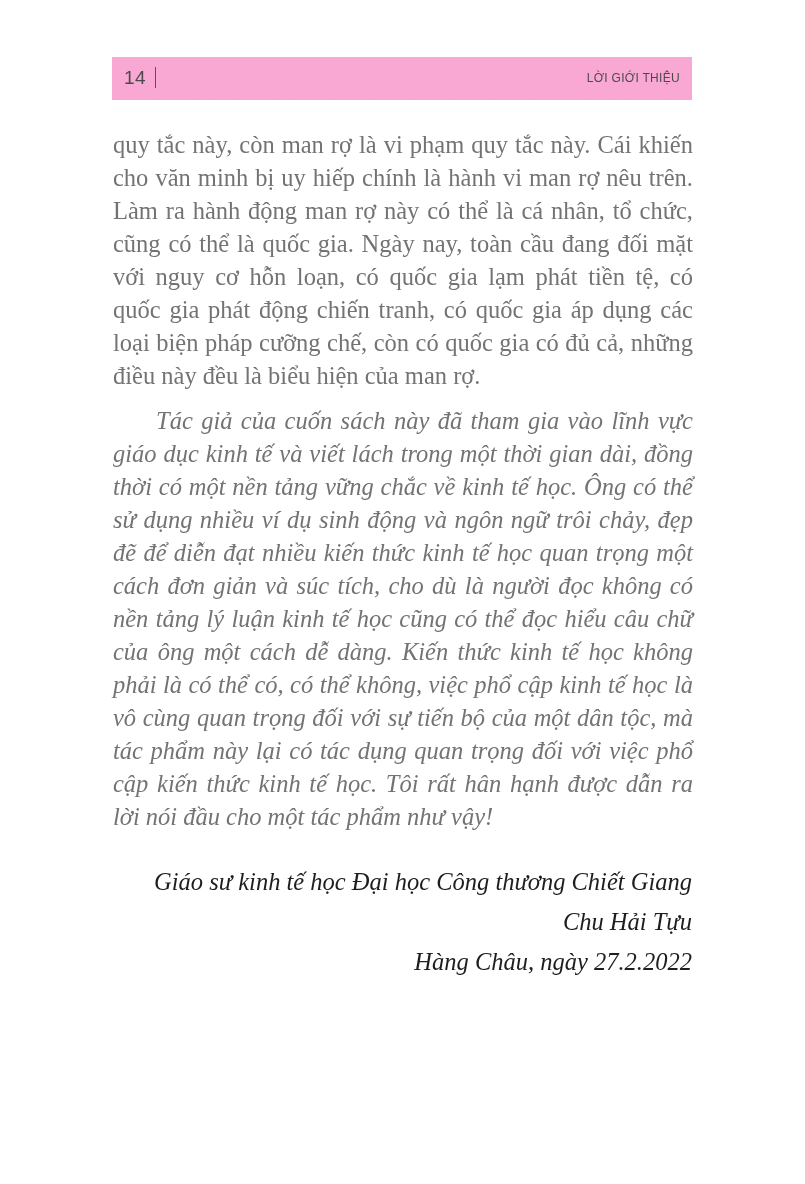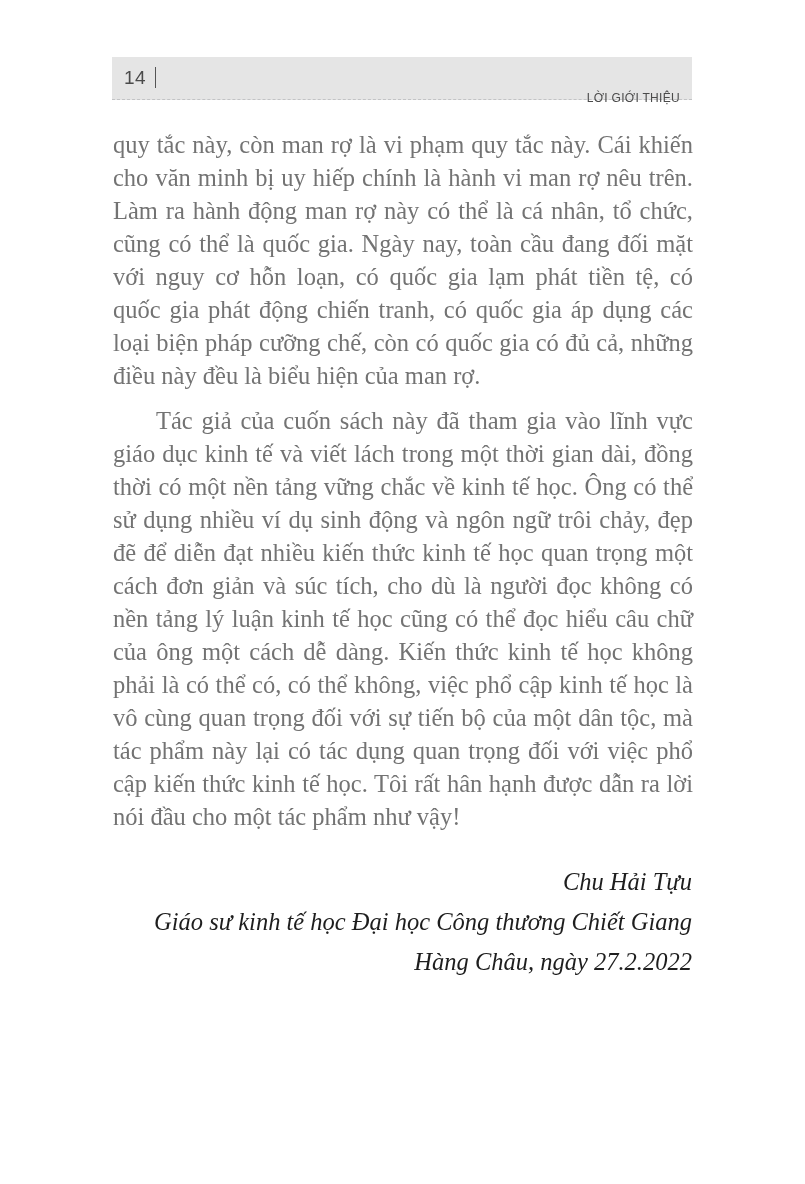--- a/index.html
+++ b/index.html
@@ -12,21 +12,21 @@
       height: 1184px;
       position: relative;
       overflow: hidden;
     }
     .page-header {
       position: absolute;
       left: 112px;
       top: 57px;
       width: 580px;
       height: 43px;
-      background: #e5e5e5;
+      background: #f9a8d4;
       border-bottom: 1px dashed #c2c3c5;
       box-sizing: border-box;
       font-family: "Liberation Sans", sans-serif;
       color: #4a4a4a;
     }
     .page-number {
       position: absolute;
       left: 12px;
       top: 10px;
       font-size: 19px;
@@ -40,21 +40,20 @@
       height: 21px;
       background: #555;
     }
     .section-title {
       position: absolute;
       right: 12px;
       top: 14px;
       font-size: 12px;
       letter-spacing: 0.3px;
       text-transform: uppercase;
-      margin-top: 20px;
     }
     .body-text {
       position: absolute;
       left: 113px;
       top: 128px;
       width: 580px;
       font-family: "Liberation Serif", "DejaVu Serif", serif;
       font-size: 24.5px;
       line-height: 33px;
       color: #737373;
@@ -62,20 +61,21 @@
       text-align-last: left;
     }
     .para {
       margin: 0;
     }
     .para + .para {
       margin-top: 12px;
     }
     .para.indent {
       text-indent: 43px;
+      font-style: italic;
     }
     .signature {
       position: absolute;
       right: 113px;
       top: 862px;
       width: 580px;
       font-family: "Liberation Serif", "DejaVu Serif", serif;
       font-style: italic;
       font-size: 24.5px;
       line-height: 40px;
@@ -92,16 +92,16 @@
   <span class="header-divider"></span>
   <span class="section-title">LỜI GIỚI THIỆU</span>
 </div>
 
 <div class="body-text">
   <p class="para">quy tắc này, còn man rợ là vi phạm quy tắc này. Cái khiến cho văn minh bị uy hiếp chính là hành vi man rợ nêu trên. Làm ra hành động man rợ này có thể là cá nhân, tổ chức, cũng có thể là quốc gia. Ngày nay, toàn cầu đang đối mặt với nguy cơ hỗn loạn, có quốc gia lạm phát tiền tệ, có quốc gia phát động chiến tranh, có quốc gia áp dụng các loại biện pháp cưỡng chế, còn có quốc gia có đủ cả, những điều này đều là biểu hiện của man rợ.</p>
   <p class="para indent">Tác giả của cuốn sách này đã tham gia vào lĩnh vực giáo dục kinh tế và viết lách trong một thời gian dài, đồng thời có một nền tảng vững chắc về kinh tế học. Ông có thể sử dụng nhiều ví dụ sinh động và ngôn ngữ trôi chảy, đẹp đẽ để diễn đạt nhiều kiến thức kinh tế học quan trọng một cách đơn giản và súc tích, cho dù là người đọc không có nền tảng lý luận kinh tế học cũng có thể đọc hiểu câu chữ của ông một cách dễ dàng. Kiến thức kinh tế học không phải là có thể có, có thể không, việc phổ cập kinh tế học là vô cùng quan trọng đối với sự tiến bộ của một dân tộc, mà tác phẩm này lại có tác dụng quan trọng đối với việc phổ cập kiến thức kinh tế học. Tôi rất hân hạnh được dẫn ra lời nói đầu cho một tác phẩm như vậy!</p>
 </div>
 
 <div class="signature">
+  <div>Giáo sư kinh tế học Đại học Công thương Chiết Giang</div>
   <div>Chu Hải Tựu</div>
-  <div>Giáo sư kinh tế học Đại học Công thương Chiết Giang</div>
   <div>Hàng Châu, ngày 27.2.2022</div>
 </div>
 
 </body></html>

